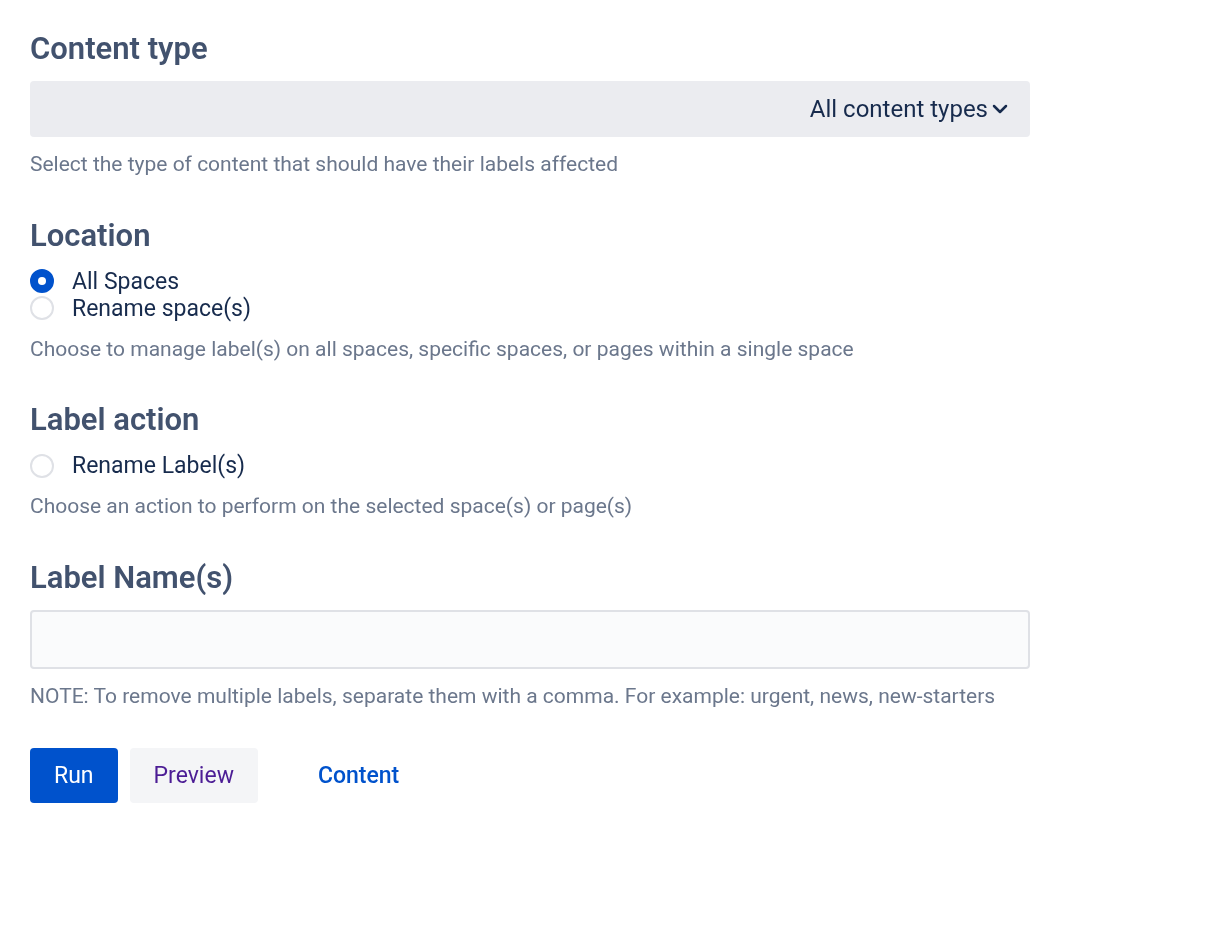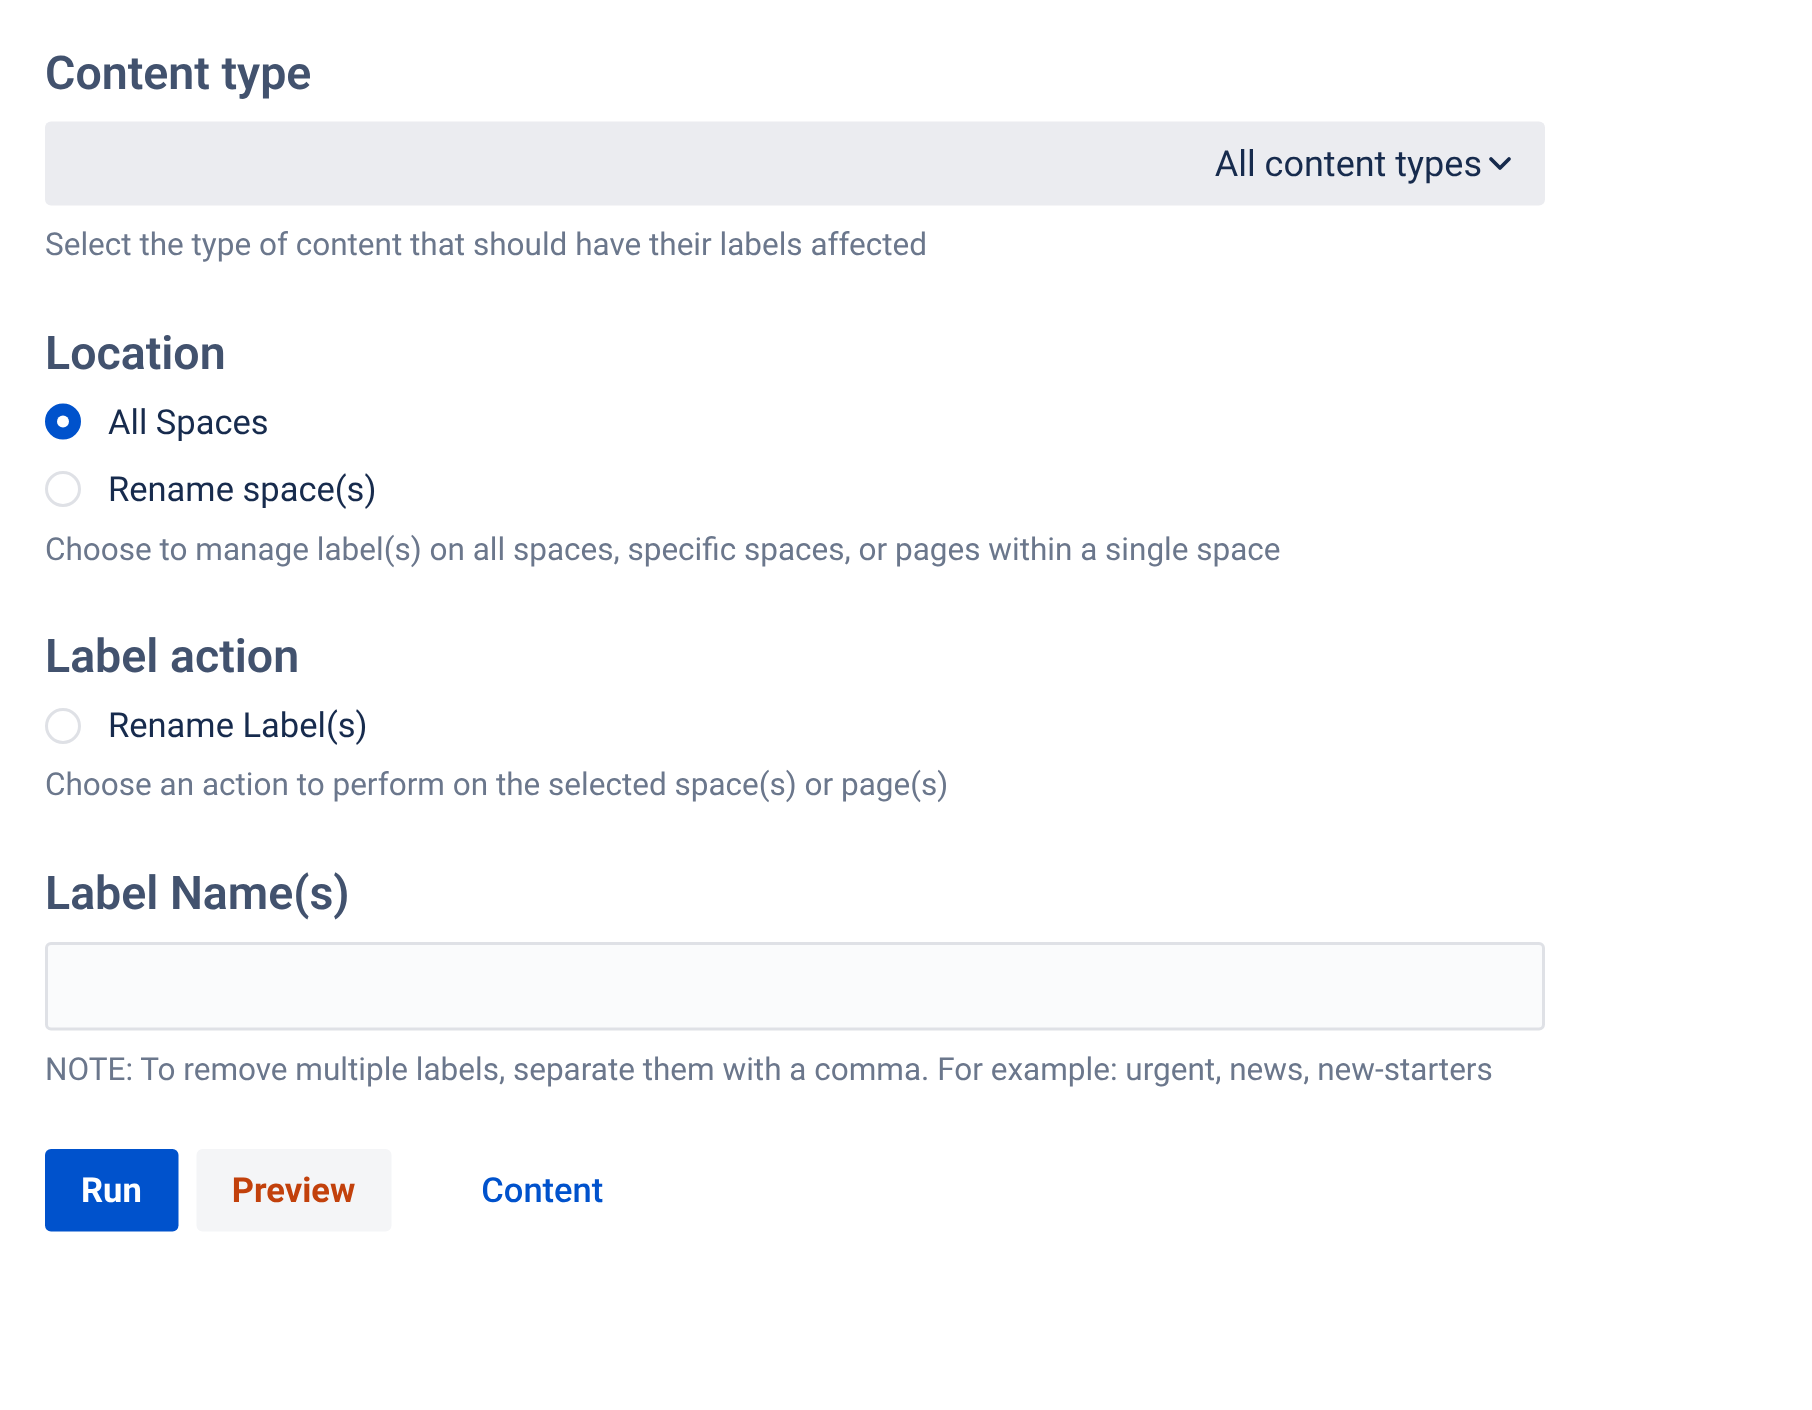--- a/index.html
+++ b/index.html
@@ -50,21 +50,20 @@
     }
     .helper-text {
       font-size: 21px;
       color: #6B778C;
       margin-top: 12px;
       line-height: 1.5;
     }
     .radio-group {
       display: flex;
       flex-direction: column;
-      gap: 18px;
       margin-top: 4px;
     }
     .radio-item {
       display: flex;
       align-items: center;
       gap: 18px;
       cursor: pointer;
     }
     .radio-circle {
       width: 24px;
@@ -111,26 +110,26 @@
       padding: 14px 24px;
       font-size: 23px;
       border-radius: 4px;
       border: none;
       cursor: pointer;
       font-family: inherit;
     }
     .btn-primary {
       background: #0052CC;
       color: #ffffff;
-      font-weight: 700;
+      font-weight: 400;
     }
     .btn-secondary {
       background: #F4F5F7;
-      color: #c2410c;
-      font-weight: 700;
+      color: #4c1d95;
+      font-weight: 400;
     }
     .btn-link {
       background: transparent;
       color: #0052CC;
       font-weight: 500;
       padding: 14px 24px;
       margin-left: 24px;
     }
   </style>
 </head>

